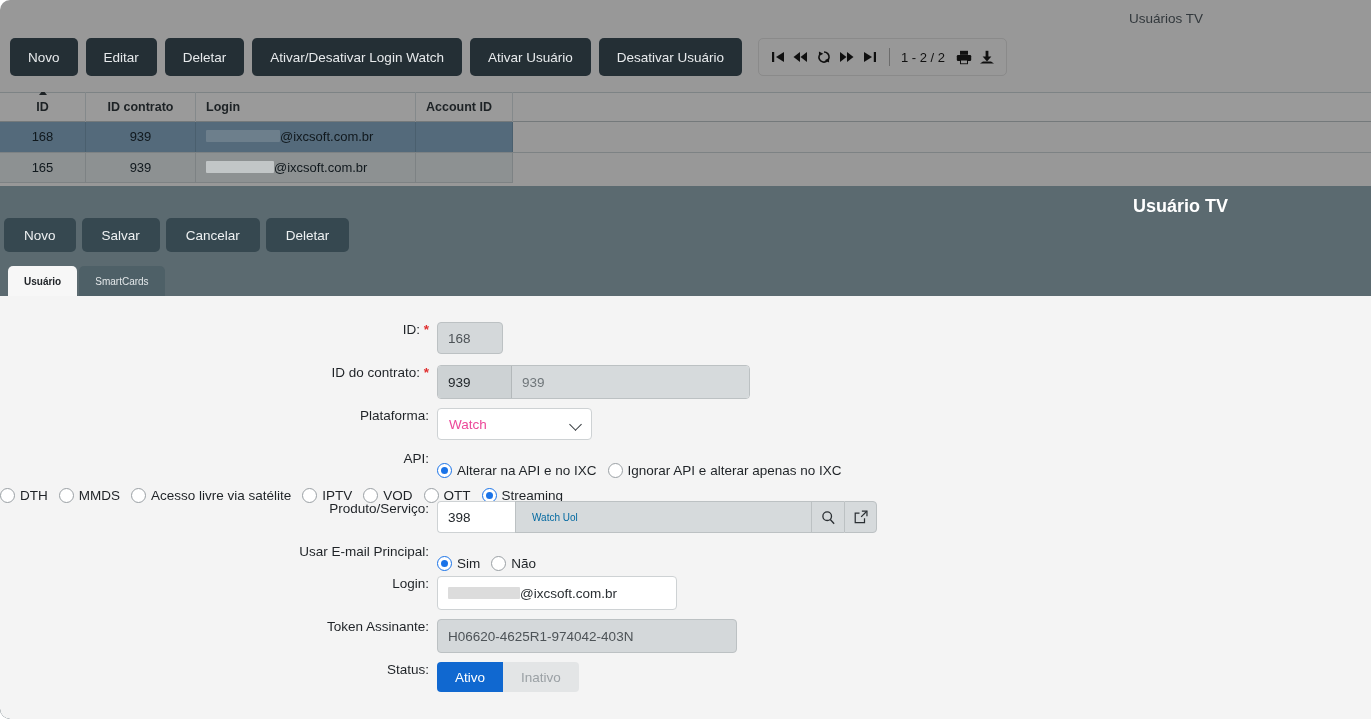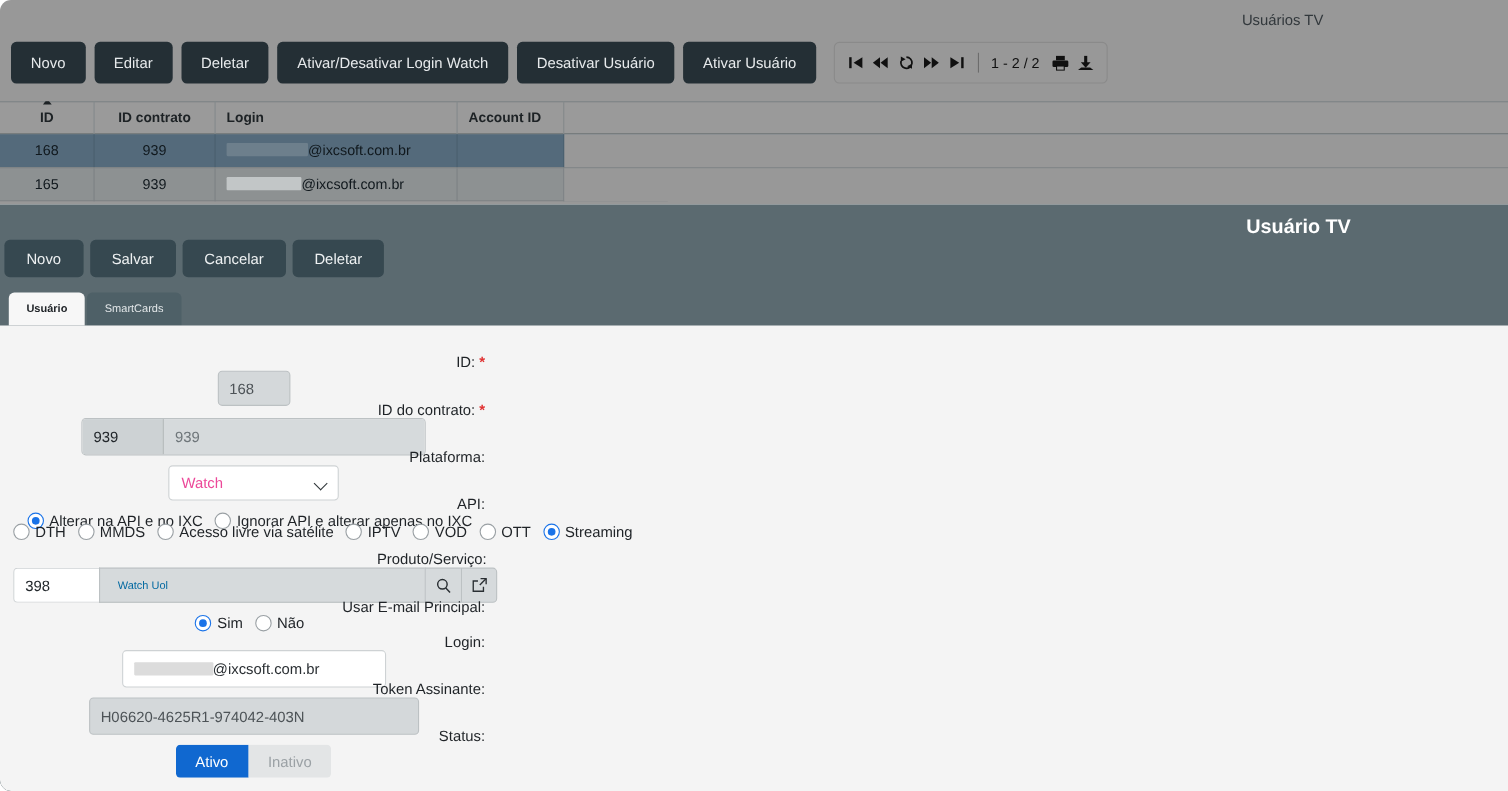--- a/index.html
+++ b/index.html
@@ -115,21 +115,21 @@
     font-size: 10px; cursor: pointer; white-space: nowrap;
   }
   .tab.active { background: #f7f7f7; color: #212529; font-weight: bold; }
   .tab.inactive { background: #4e6067; color: #e3e7e9; }
   .tab-body {
     position: absolute; left: 0; top: 110px; width: 1371px; height: 423px;
     background: #f4f4f4; border-bottom-left-radius: 10px;
   }
 
   
-  .frow { display: flex; align-items: center; position: absolute; left: 12px; flex-direction: column; }
+  .frow { display: flex; position: absolute; left: 0; }
   .flabel {
     width: 437px; text-align: right; padding-right: 8px;
     font-size: 13.5px; color: #1f2327; white-space: nowrap;
   }
   .req { color: #e03030; font-weight: bold; }
   .fctl { display: flex; align-items: center; }
 
   .inp {
     height: 32px; border: 1px solid #ced2d4; border-radius: 4px;
     background: #ffffff; font-size: 13.5px; color: #2a2f33;
@@ -156,21 +156,21 @@
     padding: 0 9px 0 11px; cursor: pointer;
   }
   .chev { width: 11px; height: 11px; position: relative; }
   .chev::before {
     content: ""; position: absolute; left: 0; top: 1px;
     width: 8px; height: 8px;
     border-right: 1.8px solid #32383c; border-bottom: 1.8px solid #32383c;
     transform: rotate(45deg);
   }
 
-  .radio-group { display: flex; align-items: center; gap: 4px; }
+  .radio-group { display: flex; align-items: center; gap: 4px; margin-top: 12px; }
   .radio-item { display: inline-flex; align-items: center; gap: 5px; cursor: pointer; margin-right: 7px; }
   .rdo {
     width: 15px; height: 15px; border-radius: 50%;
     border: 1.6px solid #9aa0a4; background: #ffffff;
     display: inline-block; position: relative; flex: none;
   }
   .rdo.on { border-color: #1a73e8; }
   .rdo.on::after {
     content: ""; position: absolute; left: 3px; top: 3px;
     width: 7px; height: 7px; border-radius: 50%; background: #1a73e8;
@@ -210,22 +210,22 @@
 
   <div class="top-panel">
 
     <div class="top-title">Usuários TV</div>
 
     <div class="toolbar">
       <button class="btn-dark">Novo</button>
       <button class="btn-dark">Editar</button>
       <button class="btn-dark">Deletar</button>
       <button class="btn-dark">Ativar/Desativar Login Watch</button>
+      <button class="btn-dark">Ativar Usuário</button>
       <button class="btn-dark">Desativar Usuário</button>
-      <button class="btn-dark">Ativar Usuário</button>
 
       <div class="pager">
         <span class="pg-icon">
           <svg width="14" height="12" viewBox="0 0 14 12">
               <rect x="1" y="1" width="2.2" height="10" fill="#101010"></rect>
               <polygon points="13,1 13,11 5,6" fill="#101010"></polygon>
             </svg>
         </span>
         <span class="pg-icon">
           <svg width="15" height="12" viewBox="0 0 15 12">

